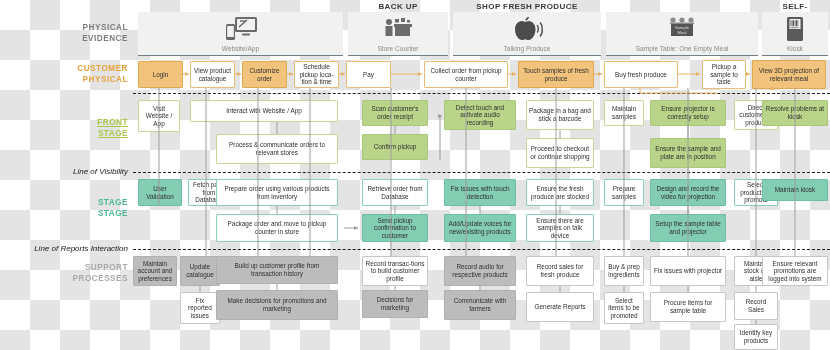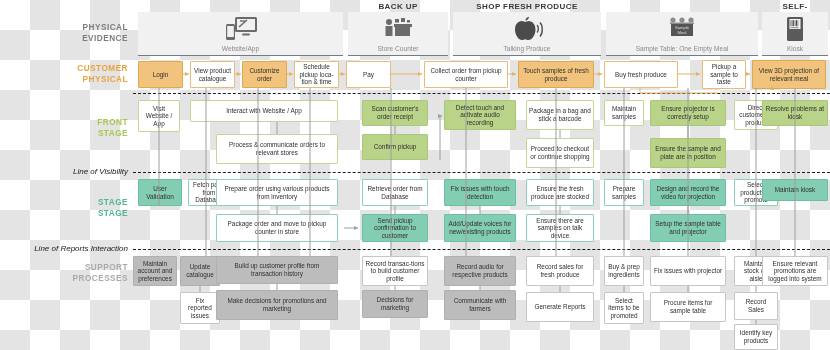--- a/index.html
+++ b/index.html
@@ -85,21 +85,21 @@
     <div class="abs colhead" style="left:453px;top:2px;width:148px;text-align:center;">SHOP FRESH PRODUCE</div>
     <div class="abs colhead" style="left:762px;top:2px;width:66px;">SELF-CHECKOUT</div>
     <div class="abs rowlabel rl-pe" style="left:30px;top:22px;width:98px;">
       <div>PHYSICAL</div>
       <div>EVIDENCE</div>
     </div>
     <div class="abs rowlabel rl-ca" style="left:30px;top:63px;width:98px;">
       <div>CUSTOMER</div>
       <div>PHYSICAL</div>
     </div>
-    <div class="abs rowlabel rl-fs" style="left:30px;top:117px;width:98px;">
+    <div class="abs rowlabel rl-fs" style="left:30px;top:117px;width:98px;text-decoration:underline;">
       <div>FRONT</div>
       <div>STAGE</div>
     </div>
     <div class="abs rowlabel rl-bs" style="left:30px;top:197px;width:98px;">
       <div>STAGE</div>
       <div>STAGE</div>
     </div>
     <div class="abs rowlabel rl-sp" style="left:30px;top:262px;width:98px;padding-left:36px;">
       <div>SUPPORT</div>
       <div>PROCESSES</div>

